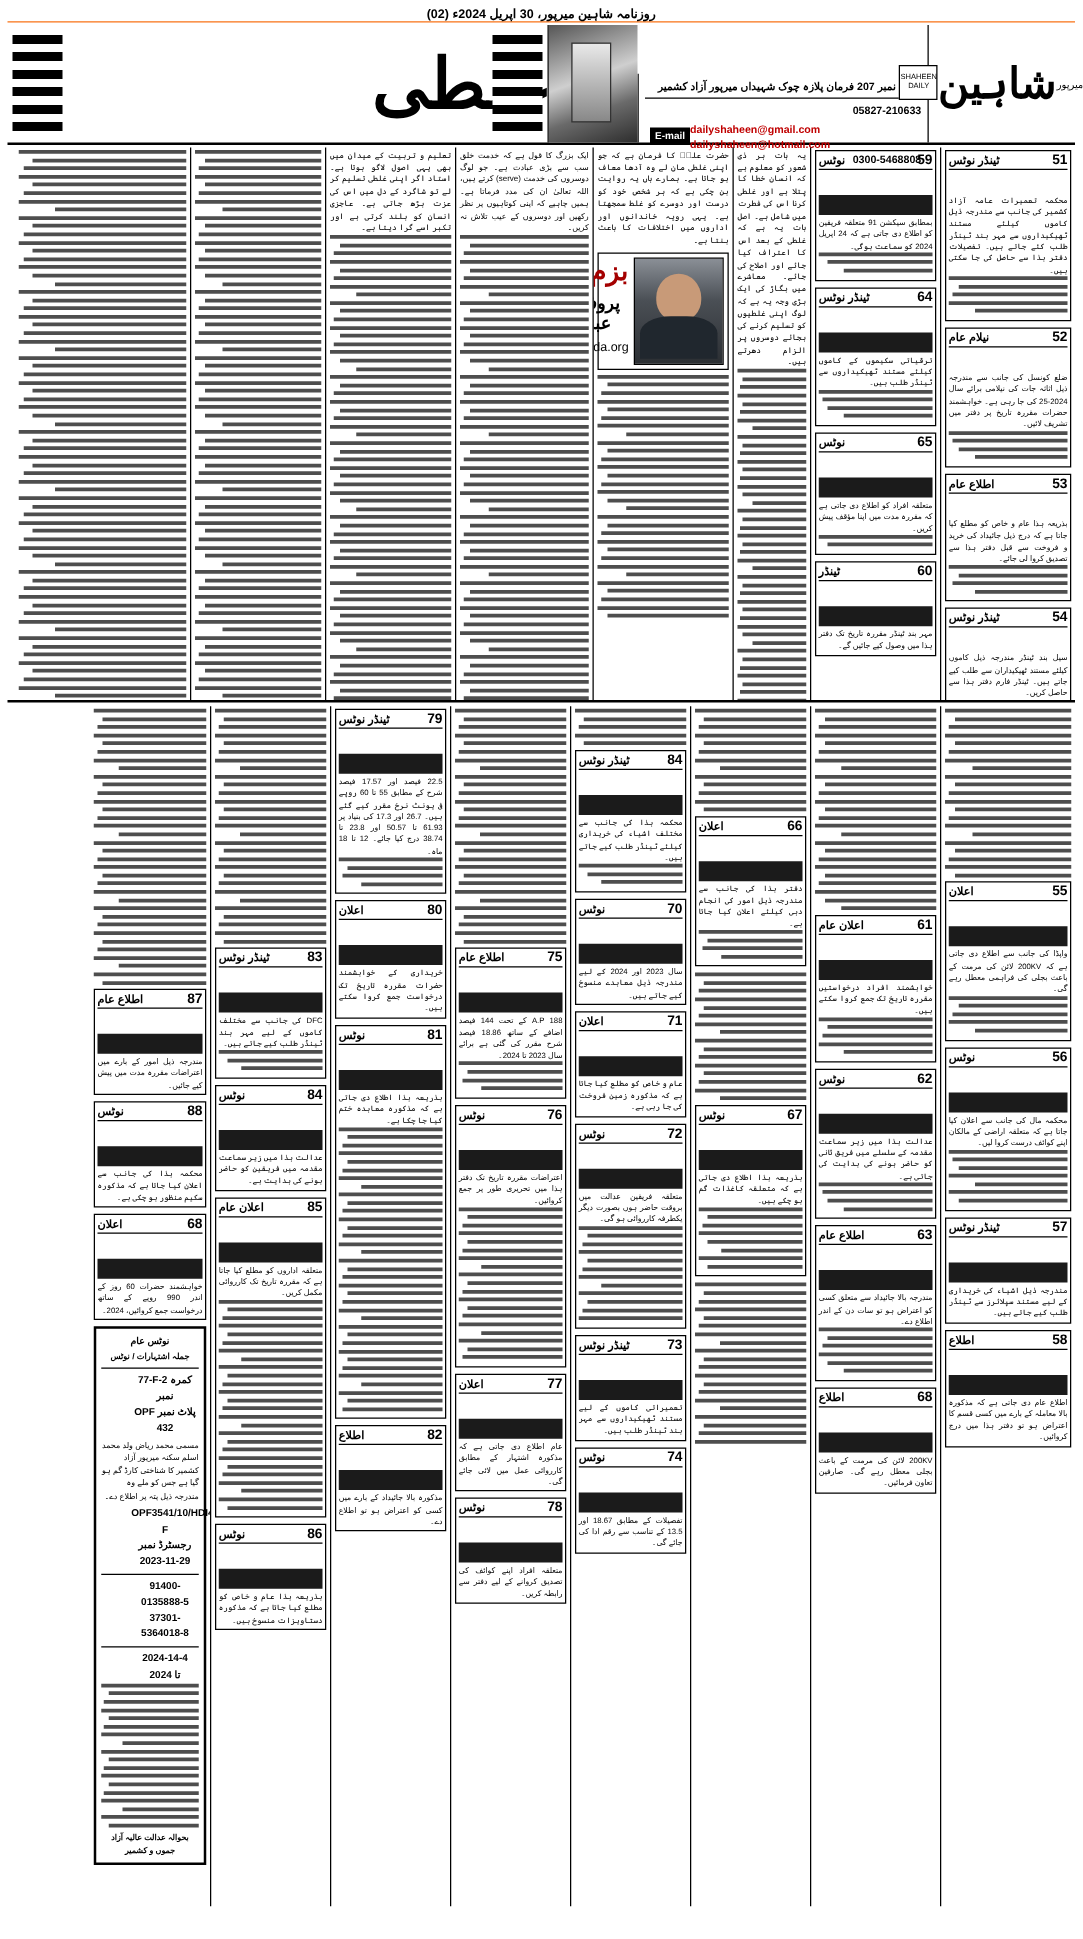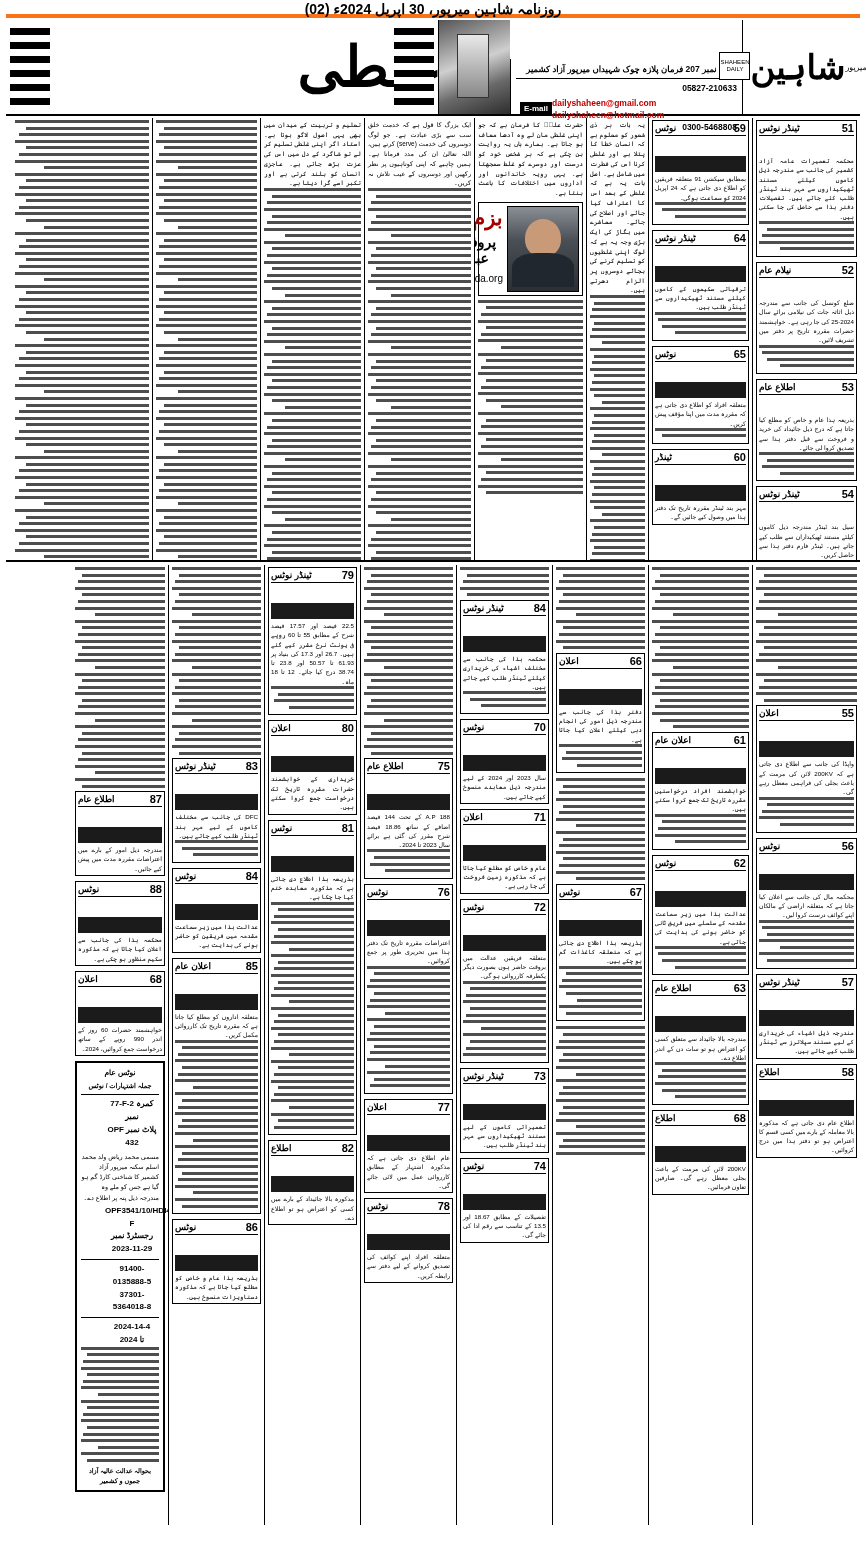--- a/index.html
+++ b/index.html
@@ -19,23 +19,23 @@
     position: relative;
     background: #fff;
     padding: 4px 6px;
   }
   
   .topstrip {
     height: 14px;
     display: flex;
     align-items: center;
     justify-content: center;
-    font-size: 14px;
+    font-size: 10px;
     font-weight: bold;
-    border-bottom: 4px solid #f97316;
+    border-bottom: 1px solid #f97316;
     direction: rtl;
   }
   .topstrip .t { letter-spacing: 0px; }
   
   .masthead {
     display: flex;
     flex-direction: row-reverse;
     height: 96px;
     border-bottom: 2px solid #000;
     margin-top: 2px;

